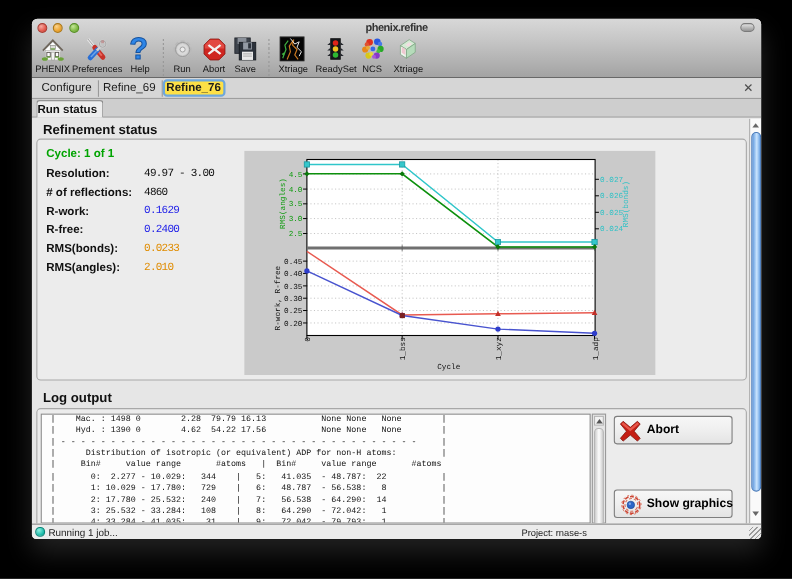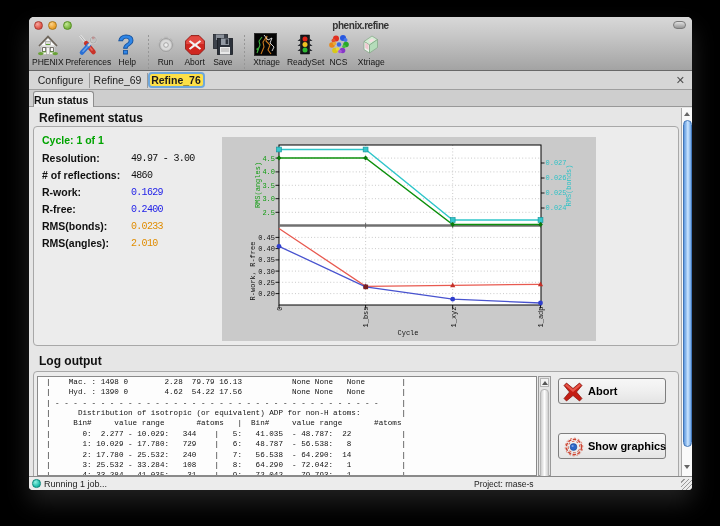--- a/index.html
+++ b/index.html
@@ -308,21 +308,21 @@
       <div class="sbarrow" style="left:3px;top:4px;border-bottom:4px solid #555;"></div>
       <div id="logsbthumb"></div>
     </div>
     <div class="btn" style="top:271px;">
         <svg width="20" height="20" viewBox="0 0 20 20" style="position:absolute;left:4px;top:3px;">
 <path d="M3.5 1 L10 6.5 L16.5 1 L19 3.5 L13.5 10 L19 16.5 L16.5 19 L10 13.5 L3.5 19 L1 16.5 L6.5 10 L1 3.5 Z" fill="#c41e14" stroke="#7e120c" stroke-width="0.7"></path>
 <path d="M3.5 1.8 L10 7.3 L16.5 1.8 L18 3.4 L10 10 L2 3.4 Z" fill="#e8564a"></path>
 </svg>
         <span>Abort</span>
       </div>
-    <div class="btn" style="top:326px;">
+    <div class="btn" style="top:338px;">
         <svg width="22" height="22" viewBox="0 0 22 22" style="position:absolute;left:4px;top:2px;">
 <circle cx="11" cy="11" r="7.6" fill="none" stroke="#cc4433" stroke-width="1.4" stroke-dasharray="3.5,1.4"></circle>
 <circle cx="11" cy="11" r="5.8" fill="none" stroke="#d86a55" stroke-width="1" stroke-dasharray="2.5,1.8" transform="rotate(30 11 11)"></circle>
 <circle cx="11" cy="11" r="8.8" fill="none" stroke="#d86a55" stroke-width="0.8" stroke-dasharray="2,2" transform="rotate(60 11 11)"></circle>
 <circle cx="10.5" cy="11" r="3.4" fill="#2b66c8" stroke="#1b4690" stroke-width="0.6"></circle>
 <circle cx="9.6" cy="10" r="1.1" fill="#7fa8e8"></circle>
 </svg>
         <span>Show graphics</span>
       </div>
     <div id="mainsb">

